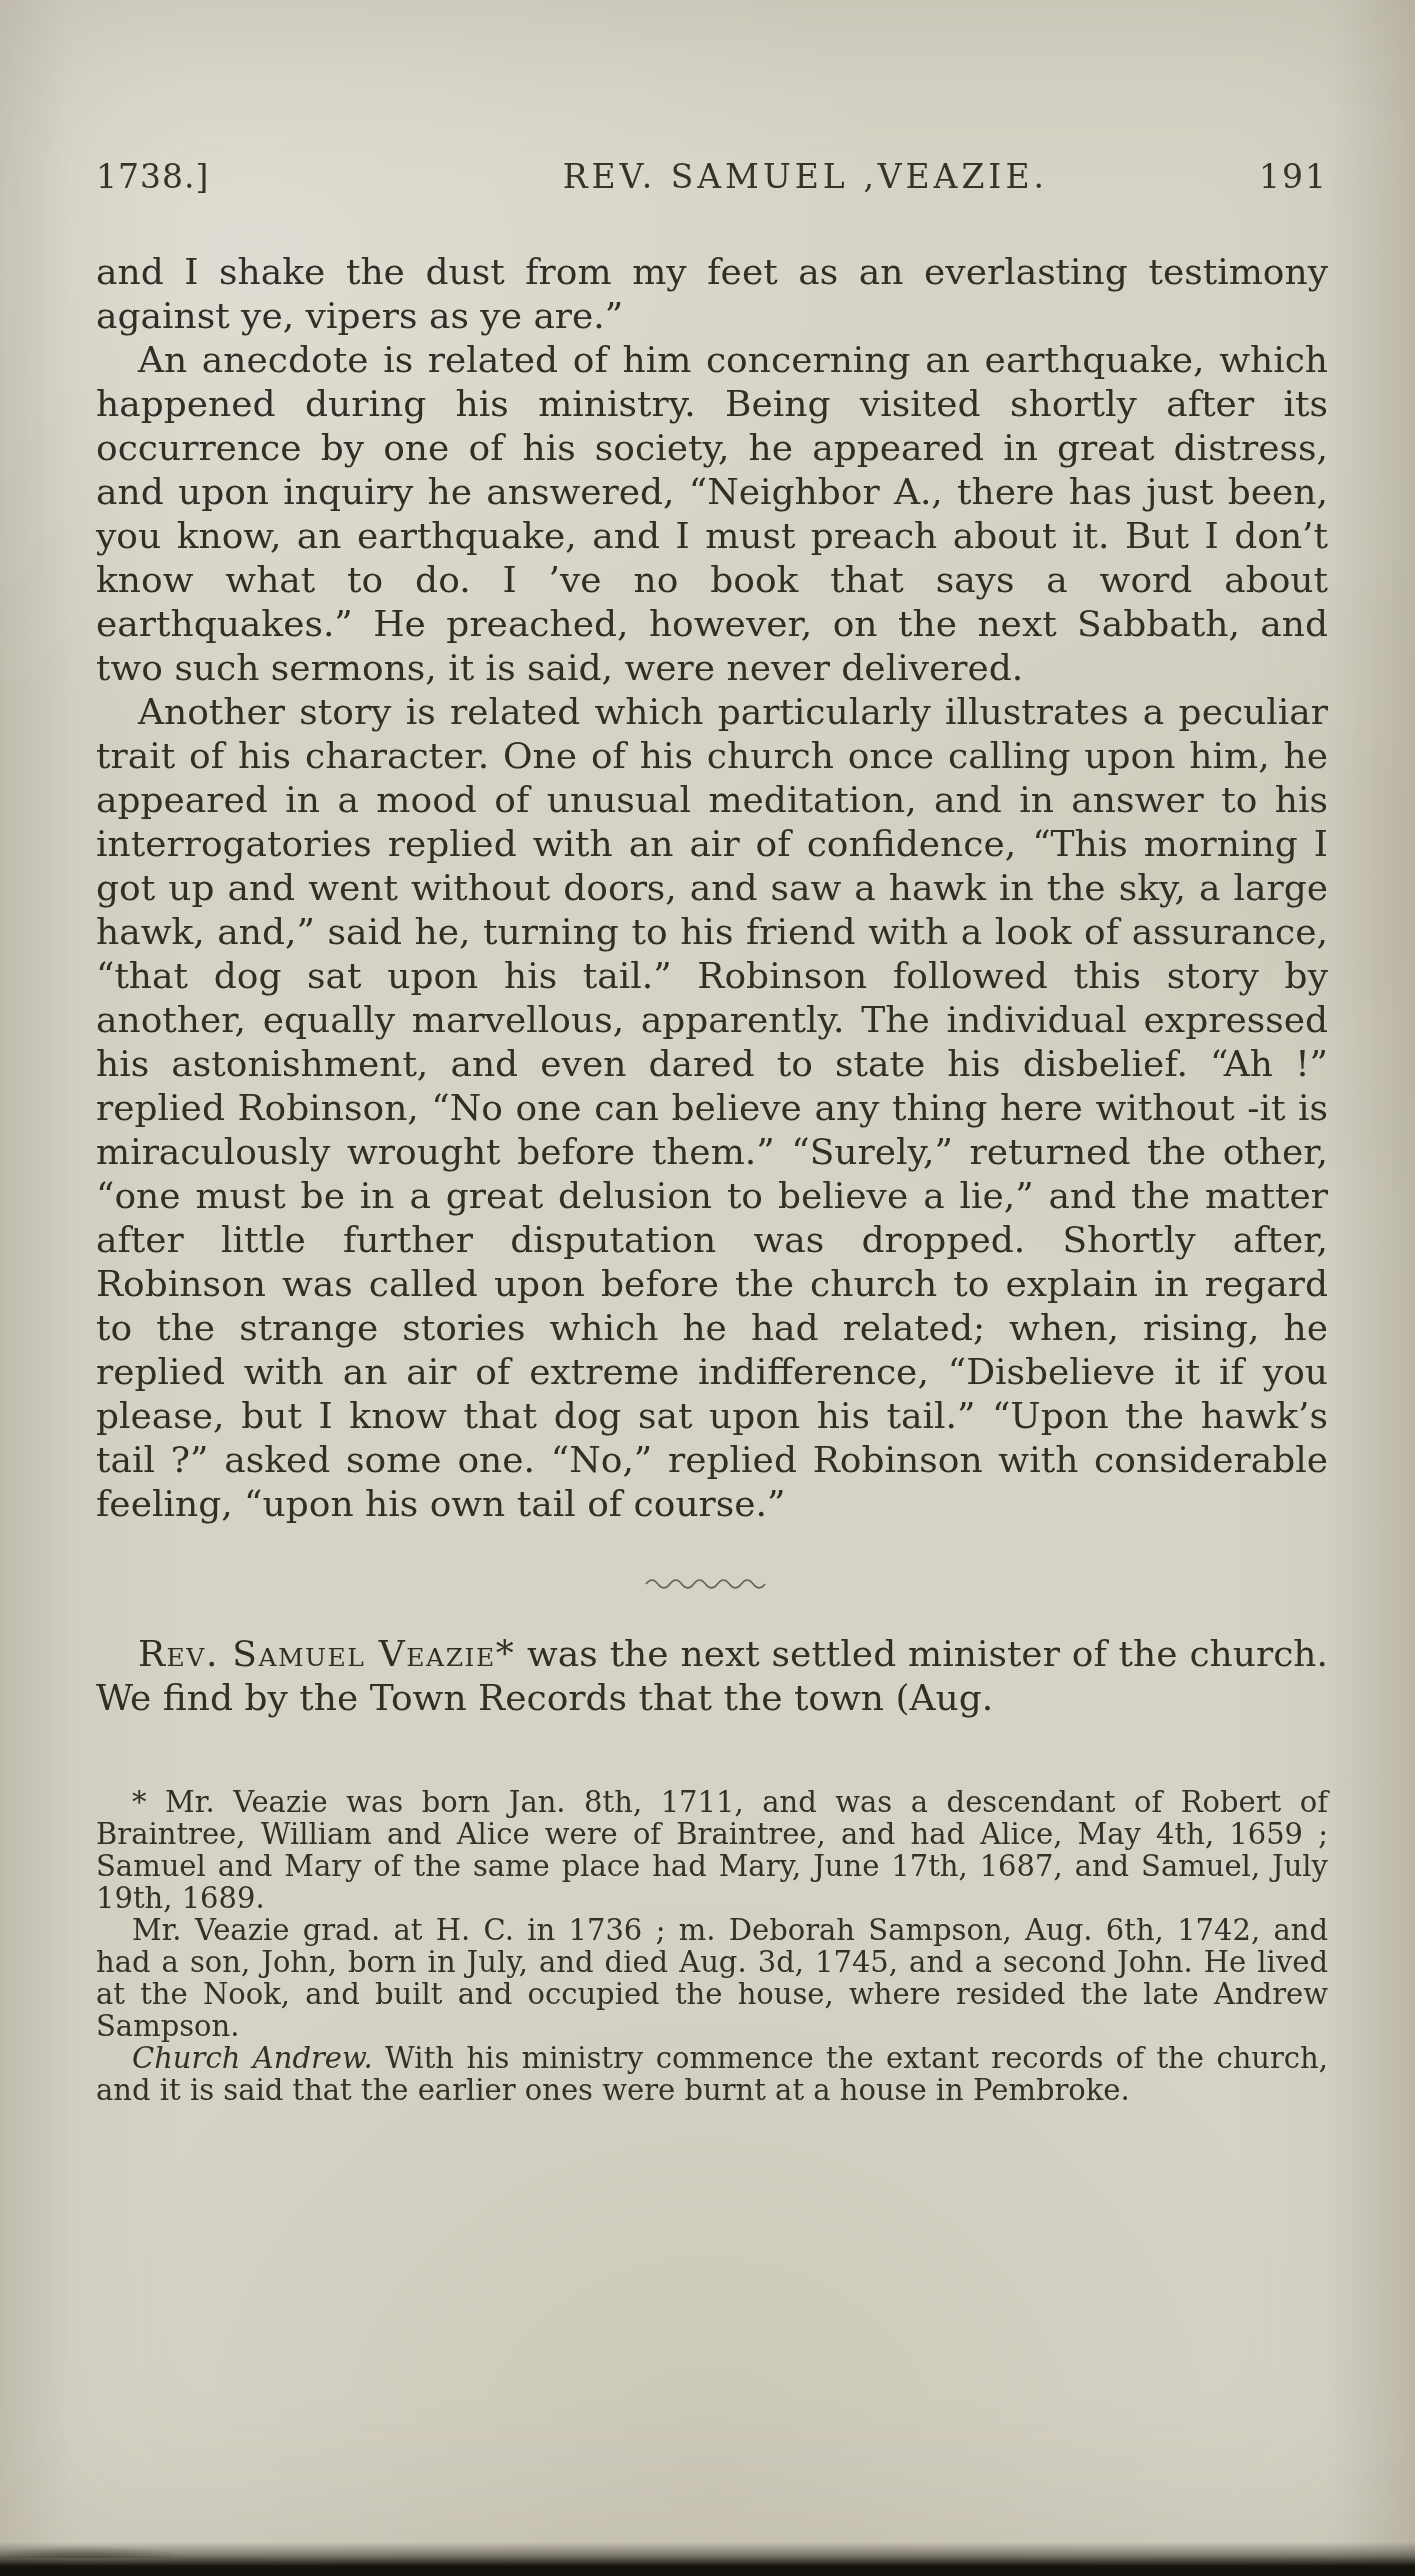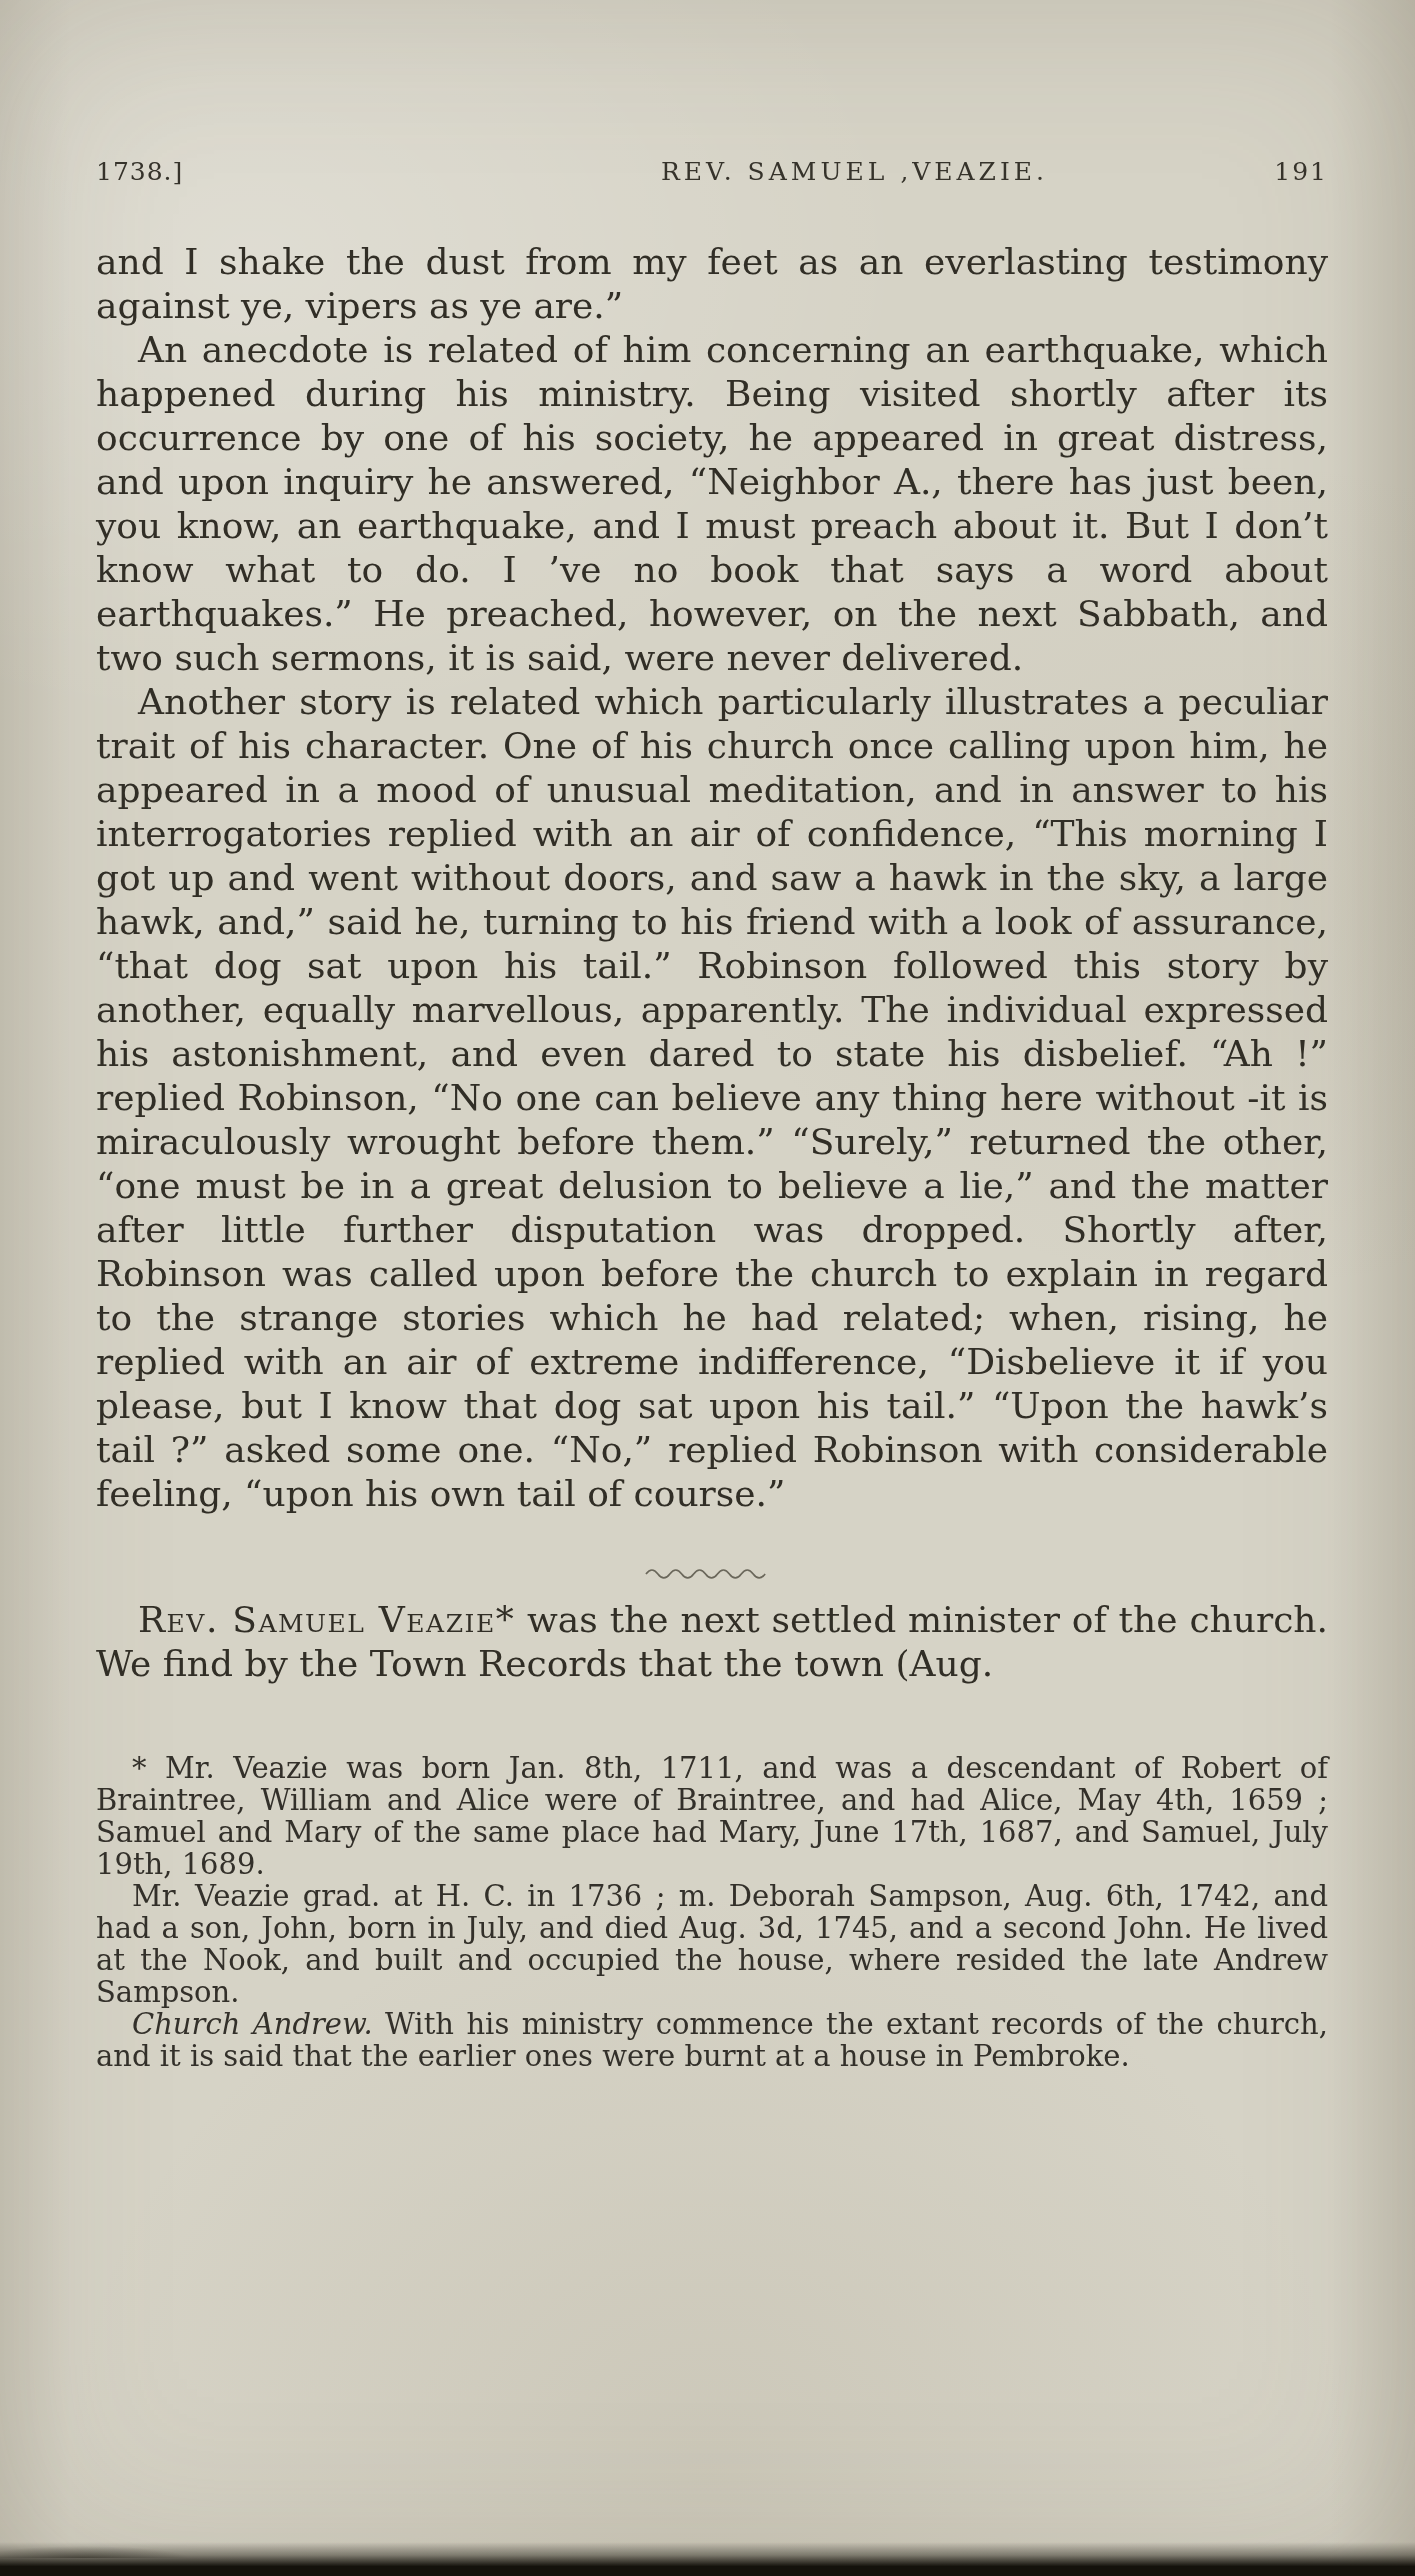--- a/index.html
+++ b/index.html
@@ -20,21 +20,21 @@
   }
   .page-inner {
     position: absolute;
     top: 157px;
     left: 96px;
     right: 88px;
   }
   .running-head {
     display: flex;
     align-items: baseline;
-    font-size: 25px;
+    font-size: 33px;
     color: #36332b;
     margin-bottom: 54px;
   }
   .head-year  { flex: 1; text-align: left; letter-spacing: 1px; }
   .head-title { flex: 2.4; text-align: right; letter-spacing: 4px; }
   .head-page  { flex: 1; text-align: right; letter-spacing: 2px; }
 
   .body-text p, .next-section p {
     margin: 0;
     font-size: 36px;
@@ -45,21 +45,21 @@
   .para { text-indent: 42px; }
   .para.cont { text-indent: 0; }
 
   .divider {
     margin-top: 46px;
     height: 16px;
     text-align: center;
   }
   .divider svg { display: inline-block; vertical-align: middle; opacity: 0.75; }
 
-  .next-section { margin-top: 20px; }
+  .next-section { margin-top: 44px; }
   .smallcaps { font-variant-caps: small-caps; letter-spacing: 1.5px; }
 
   .footnotes {
     margin-top: 66px;
     font-size: 29px;
     line-height: 32px;
     color: #33302a;
   }
   .fn { margin: 0; text-align: justify; text-indent: 36px; }
   .fn-lead { font-style: italic; }

